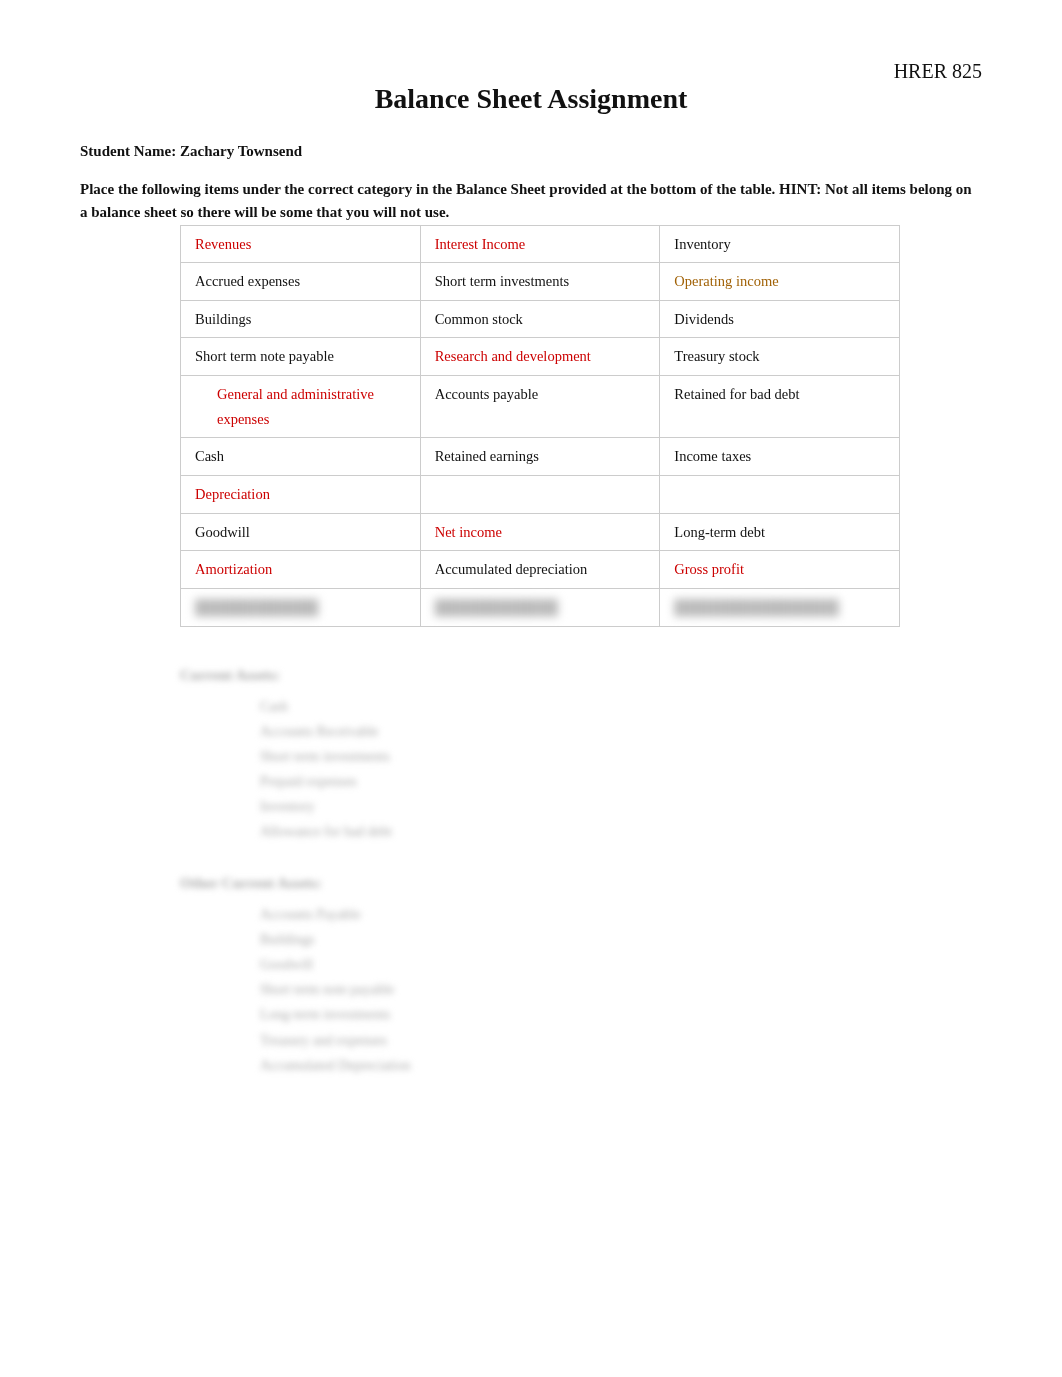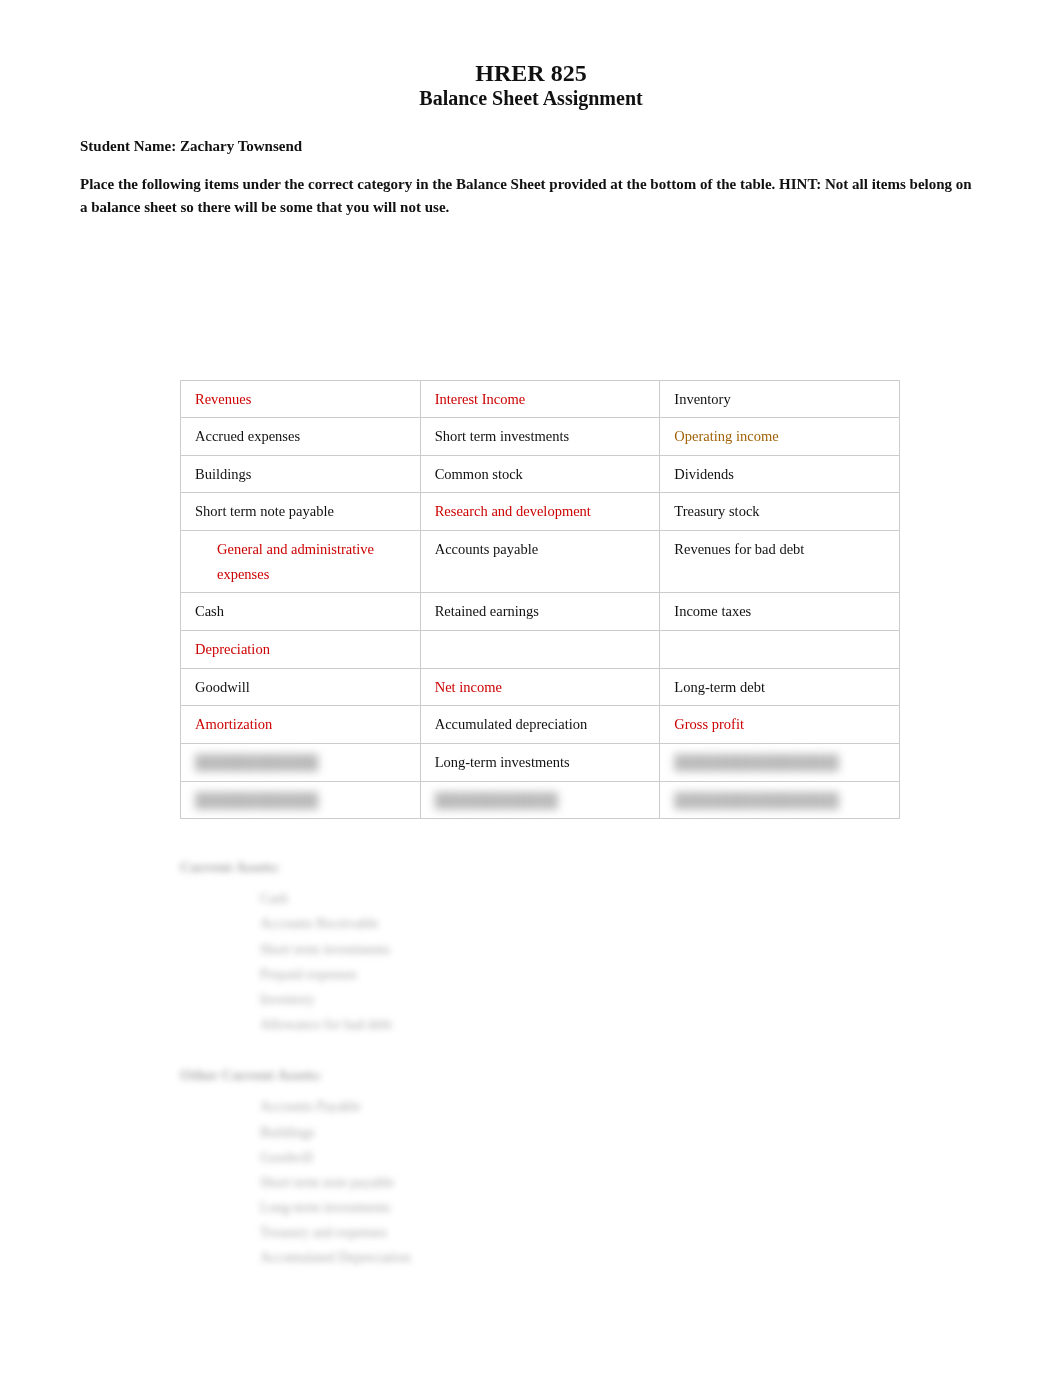--- a/index.html
+++ b/index.html
@@ -9,37 +9,37 @@
       font-size: 15px;
       color: #111;
       padding: 60px 80px;
       max-width: 1062px;
     }
     .page-header {
       text-align: center;
       margin-bottom: 28px;
     }
     .page-header h1 {
-      font-size: 24px;
-      font-weight: bold;
+      font-size: 20px;
+      font-weight: normal;
+      text-align: right;
     }
     .page-header h2 {
-      font-size: 20px;
+      font-size: 28px;
       font-weight: bold;
     }
     .student-name {
       font-weight: bold;
       font-size: 15px;
       margin-bottom: 18px;
     }
     .instructions {
       font-weight: bold;
       font-size: 15px;
       line-height: 1.55;
-      margin-bottom: 160px;
     }
     
     .items-table {
       border-collapse: collapse;
       width: 720px;
       margin-left: 100px;
       margin-bottom: 40px;
       border: 1px solid #ccc;
     }
     .items-table td {
@@ -115,46 +115,41 @@
         <td>Dividends</td>
       </tr>
       <tr>
         <td>Short term note payable</td>
         <td style="color: rgb(204, 0, 0);">Research and development</td>
         <td>Treasury stock</td>
       </tr>
       <tr>
         <td style="color: rgb(204, 0, 0); padding-left: 36px;">General and administrative expenses</td>
         <td>Accounts payable</td>
-        <td>Revenues for bad debt</td>
+        <td>Retained for bad debt</td>
       </tr>
       <tr>
         <td>Cash</td>
         <td>Retained earnings</td>
         <td>Income taxes</td>
       </tr>
       <tr>
         <td style="color: rgb(204, 0, 0);">Depreciation</td>
         <td></td>
         <td></td>
       </tr>
       <tr>
         <td>Goodwill</td>
         <td style="color: rgb(204, 0, 0);">Net income</td>
         <td>Long-term debt</td>
       </tr>
       <tr>
         <td style="color: rgb(204, 0, 0);">Amortization</td>
         <td>Accumulated depreciation</td>
         <td style="color: rgb(204, 0, 0);">Gross profit</td>
-      </tr>
-      <tr>
-        <td style="filter: blur(4px); color: rgb(187, 187, 187);">████████████</td>
-        <td>Long-term investments</td>
-        <td style="filter: blur(4px); color: rgb(187, 187, 187);">████████████████</td>
       </tr>
       <tr>
         <td style="filter: blur(4px); color: rgb(187, 187, 187);">████████████</td>
         <td style="filter: blur(4px); color: rgb(187, 187, 187);">████████████</td>
         <td style="filter: blur(4px); color: rgb(187, 187, 187);">████████████████</td>
       </tr>
     </tbody>
 </table>
 
 <div class="section-label">Current Assets:</div>

